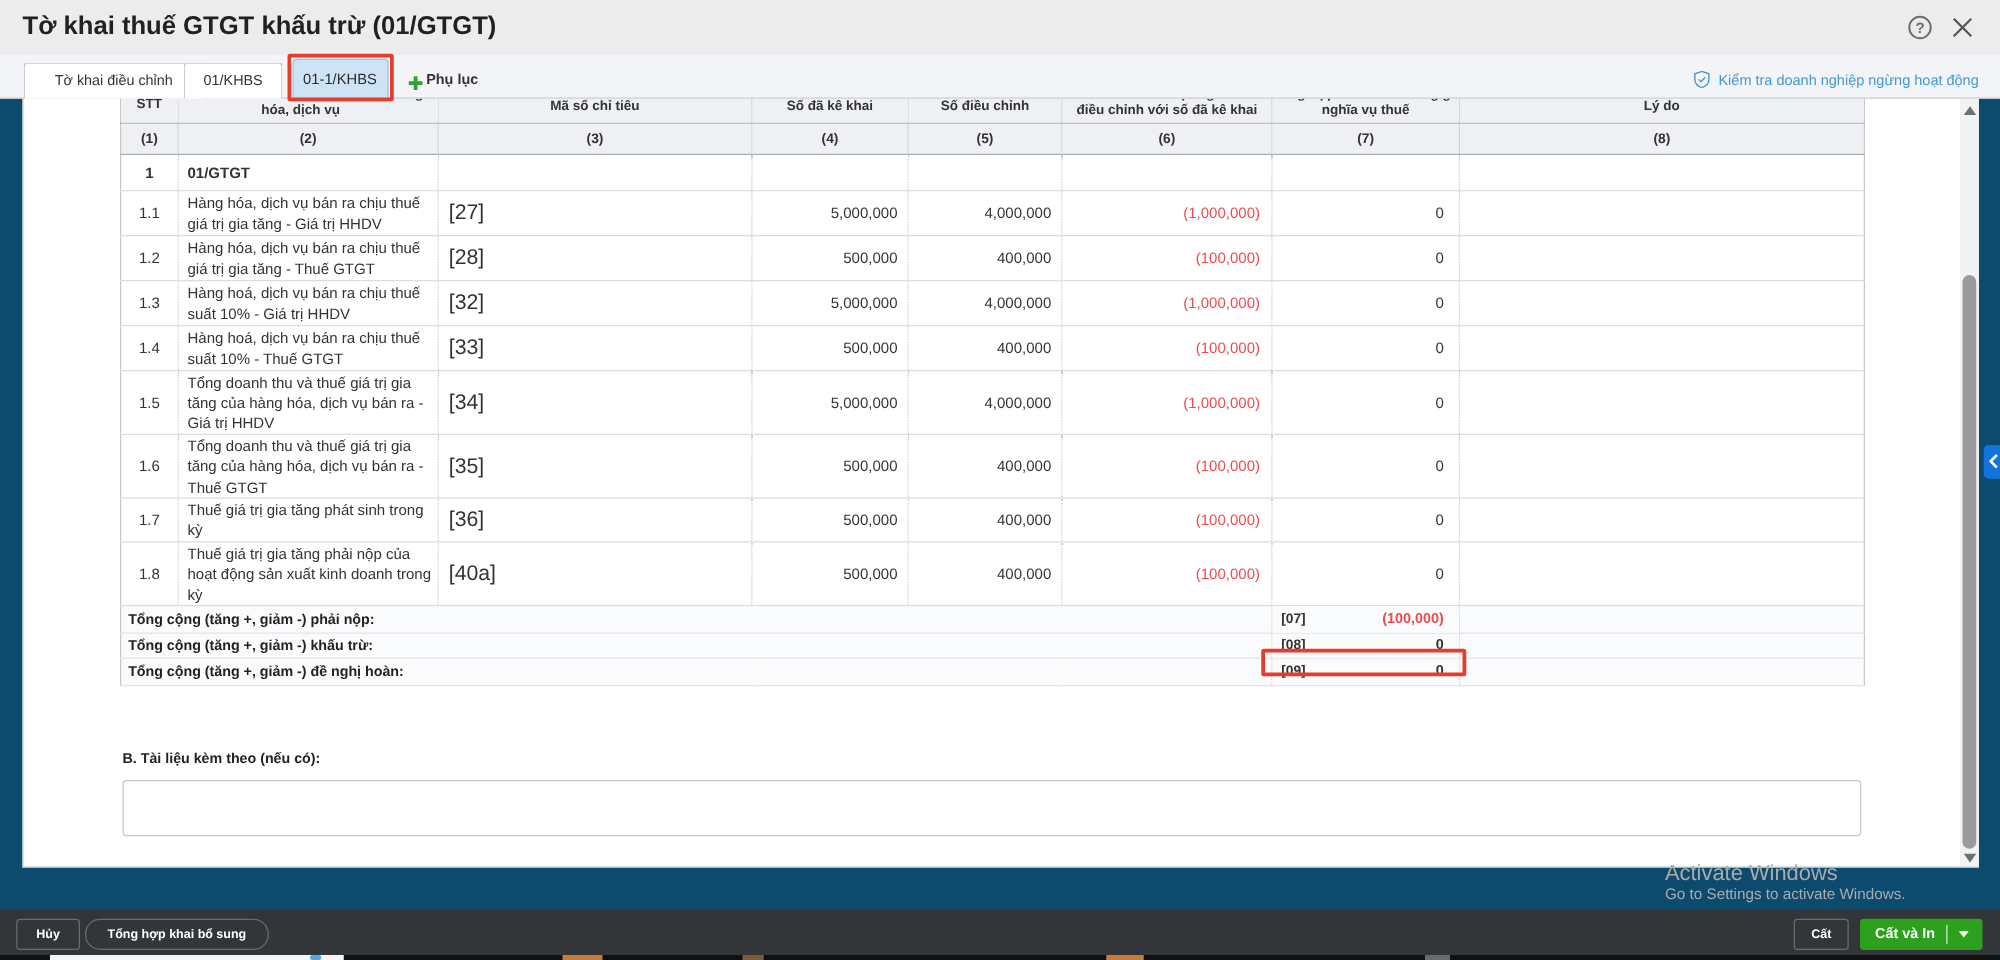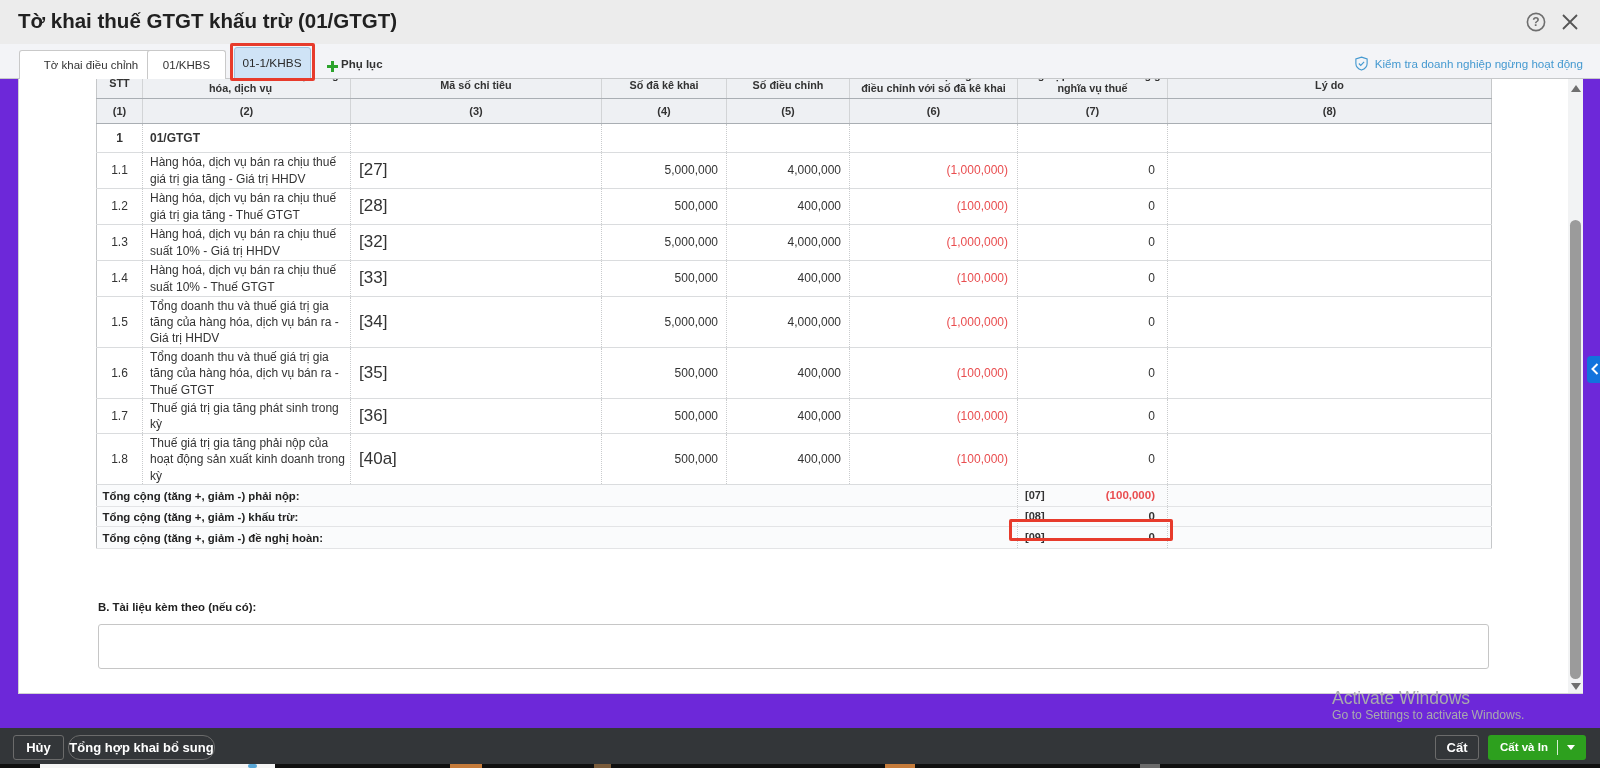--- a/index.html
+++ b/index.html
@@ -1,18 +1,18 @@
 <!DOCTYPE html>
 <html><head>
 <meta charset="utf-8">
 <style>
 * { margin:0; padding:0; box-sizing:border-box; }
 html,body { width:1600px; height:768px; overflow:hidden; }
 body { font-family:"Liberation Sans", sans-serif; color:#333; }
-#page { position:relative; width:1600px; height:768px; background:#6d28d9; overflow:hidden; }
+#page { position:relative; width:1600px; height:768px; background:#0c4a6e; overflow:hidden; }
 
 
 .titlebar { position:absolute; left:0; top:0; width:1600px; height:44px; background:#ececec; }
 .title { position:absolute; left:18px; top:8.5px; font-size:20.5px; font-weight:bold; color:#212121; }
 .helpicon { position:absolute; left:1526px; top:12px; width:20px; height:20px; }
 .closeicon { position:absolute; left:1561px; top:13px; width:18px; height:18px; }
 
 
 .tabstrip { position:absolute; left:0; top:44px; width:1600px; height:35px; background:#f3f4f7; border-bottom:1px solid #c6c8ca; }
 .tab { position:absolute; top:6px; height:29px; background:#fff; border:1px solid #c9c9c9; border-bottom:none; border-radius:3px 3px 0 0; font-size:11.5px; color:#333; text-align:center; line-height:28px; white-space:nowrap; }
@@ -72,21 +72,21 @@
 
 .redbox1 { position:absolute; left:229.5px; top:43px; width:85px; height:38px; border:3.5px solid #e73b2c; border-radius:2px; z-index:9; }
 .redbox2 { position:absolute; left:1009px; top:519px; width:164px; height:22px; border:3.5px solid #e73b2c; border-radius:2px; z-index:9; }
 .bluetab { position:absolute; left:1587px; top:356px; width:17px; height:27px; background:#1273dd; border-radius:4px 0 0 4px; z-index:5; }
 .bluetab svg { margin:7px 0 0 4px; }
 .awin1 { position:absolute; left:1332px; top:688px; font-size:17.5px; color:#a9abad; z-index:8; }
 .awin2 { position:absolute; left:1332px; top:708px; font-size:12.2px; color:#a9abad; z-index:8; }
 
 
 .botbar { position:absolute; left:0; top:728px; width:1600px; height:36px; background:#333639; }
-.btn { position:absolute; top:7px; height:25px; border:1px solid #6b6b6b; border-radius:3px; background:none; color:#fff; font-size:13px; font-weight:bold; font-family:"Liberation Sans", sans-serif; text-align:center; line-height:23px; }
+.btn { position:absolute; top:7px; height:25px; border:1px solid #6b6b6b; border-radius:3px; background:none; color:#fff; font-size:10px; font-weight:bold; font-family:"Liberation Sans", sans-serif; text-align:center; line-height:23px; }
 .bhuy { left:13px; width:51px; }
 .bth { left:68px; width:147px;border-radius:12px; }
 .bcat { left:1435px; width:44px; }
 .bcatin { position:absolute; left:1488px; top:7px; width:98px; height:25px; background:#2da01e; border:none; border-radius:3px; color:#fff; font-size:11.5px; font-weight:bold; line-height:25px; }
 .bcatin .txt { position:absolute; left:12px; top:0; }
 .bcatin .sep { position:absolute; left:69px; top:5px; width:1px; height:15px; background:rgba(255,255,255,0.8); }
 .bcatin .tri { position:absolute; left:79px; top:10px; width:0; height:0; border-left:4.5px solid transparent; border-right:4.5px solid transparent; border-top:5px solid #fff; }
 
 
 .taskbar { position:absolute; left:0; top:764px; width:1600px; height:4px; background:#101010; }

